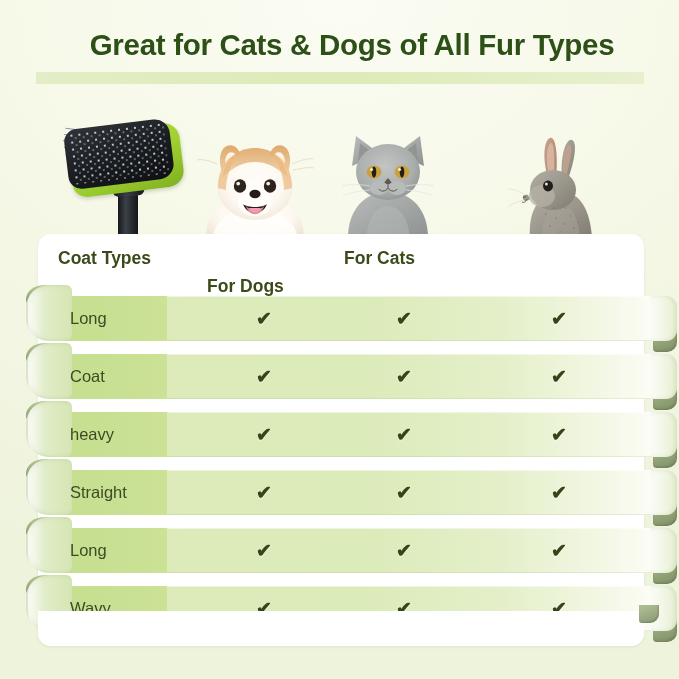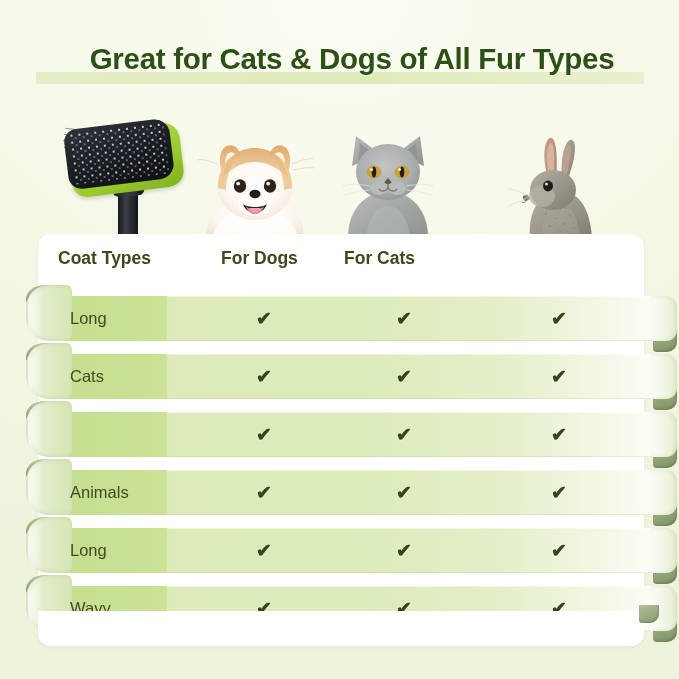--- a/index.html
+++ b/index.html
@@ -7,21 +7,21 @@
   body {
     font-family:"Liberation Sans", sans-serif;
     background:
       radial-gradient(120% 90% at 50% 0%, #fbfcf3 0%, #f6f8e7 45%, #eef3dc 100%);
     position:relative;
     overflow:hidden;
   }
 
   
   #title-wrap{
-    position:absolute; left:0; top:42px; width:679px;
+    position:absolute; left:0; top:28px; width:679px;
     text-align:center;
     padding-left:25px;
   }
   #title-underline{
     position:absolute; left:36px; top:72px; width:608px; height:12px;
     background:linear-gradient(90deg,#e3edc6 0%, #dcebb7 50%, #e8f0cf 100%);
     border-radius:1px;
   }
   #page-title{
     position:relative; z-index:2;
@@ -102,21 +102,21 @@
   
   #thead{
     position:absolute; left:38px; top:248px; width:606px; height:38px;
   }
   .th{
     position:absolute; top:0;
     font-size:17.5px; font-weight:bold; color:#3a4a18;
     white-space:nowrap;
   }
   #th-coat{ left:20px; }
-  #th-dogs{ left:183px; }
+  #th-dogs{ left:169px;margin-top:28px; }
   #th-cats{ left:306px; }
   #th-small{ left:420px; }
 
   
   #rows{ position:absolute; left:12px; top:0; width:679px; height:679px; }
 
   .ribbon{
     position:absolute; left:14px; width:651px; height:45px;
   }
   .ribbon-body{
@@ -394,48 +394,49 @@
     <div class="curl-right"></div>
     <div class="curl-right-face"></div>
   </div>
 
   <div class="ribbon" style="top:354px">
     <div class="curl-left"></div>
     <div class="ribbon-body"></div>
     <div class="ribbon-label-cell"></div>
     <div class="curl-left-face"></div>
     <div class="curl-left-hi"></div>
-    <div class="ribbon-label">Cats</div>
+    <div class="ribbon-label">Coat</div>
     <div class="check c1">✔</div>
     <div class="check c2">✔</div>
     <div class="check c3">✔</div>
     <div class="curl-right"></div>
     <div class="curl-right-face"></div>
   </div>
 
   <div class="ribbon" style="top:412px">
     <div class="curl-left"></div>
     <div class="ribbon-body"></div>
     <div class="ribbon-label-cell"></div>
     <div class="curl-left-face"></div>
     <div class="curl-left-hi"></div>
+    <div class="ribbon-label">heavy</div>
     <div class="check c1">✔</div>
     <div class="check c2">✔</div>
     <div class="check c3">✔</div>
     <div class="curl-right"></div>
     <div class="curl-right-face"></div>
   </div>
 
   <div class="ribbon" style="top:470px">
     <div class="curl-left"></div>
     <div class="ribbon-body"></div>
     <div class="ribbon-label-cell"></div>
     <div class="curl-left-face"></div>
     <div class="curl-left-hi"></div>
-    <div class="ribbon-label">Animals</div>
+    <div class="ribbon-label">Straight</div>
     <div class="check c1">✔</div>
     <div class="check c2">✔</div>
     <div class="check c3">✔</div>
     <div class="curl-right"></div>
     <div class="curl-right-face"></div>
   </div>
 
   <div class="ribbon" style="top:528px">
     <div class="curl-left"></div>
     <div class="ribbon-body"></div>

